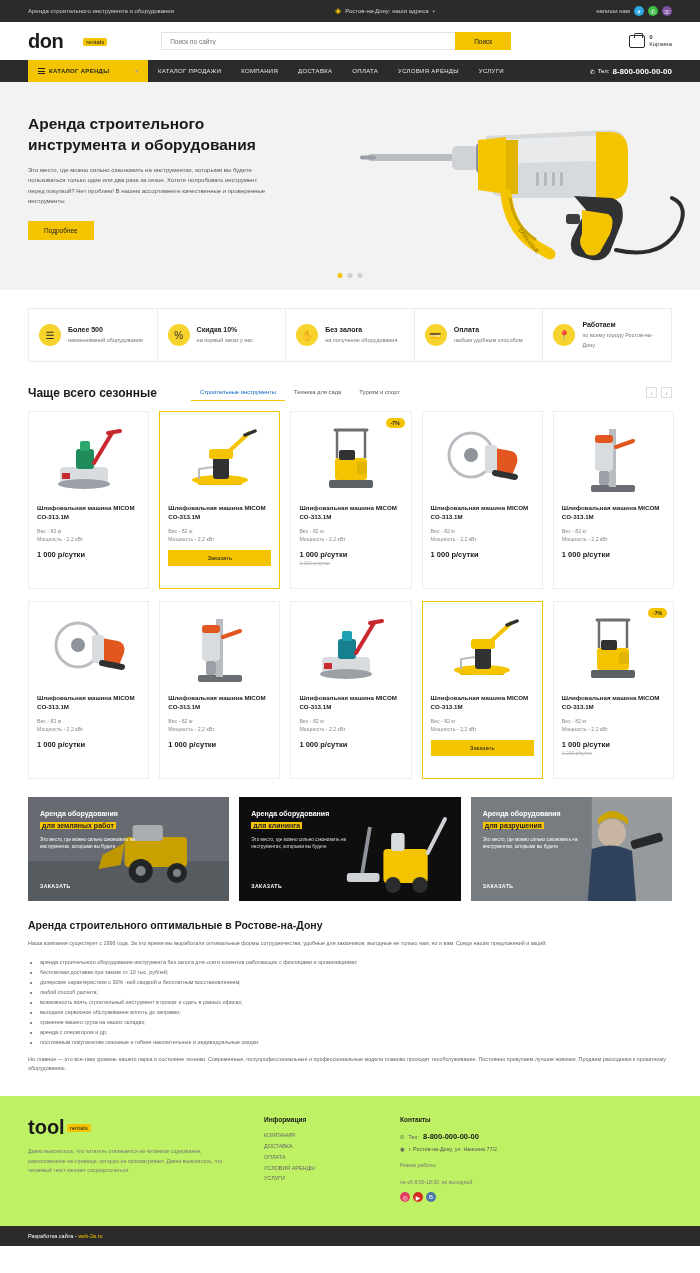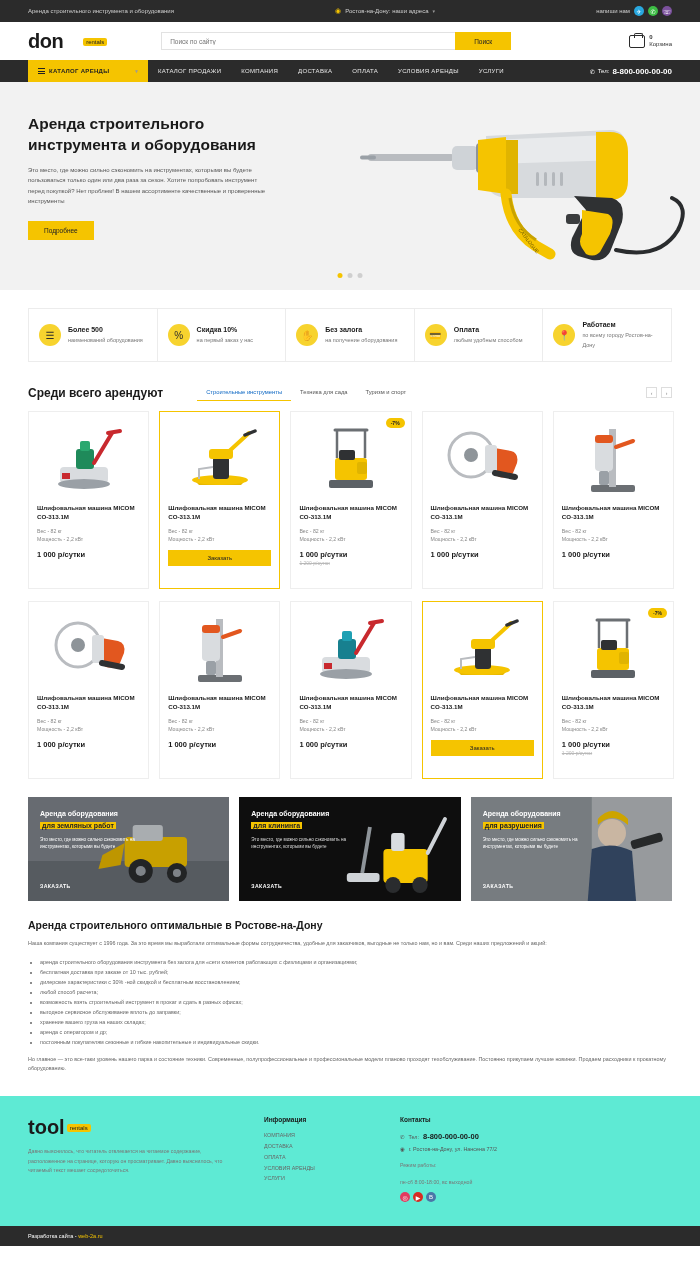--- a/index.html
+++ b/index.html
@@ -208,21 +208,21 @@
 
   
   .seo { margin: 18px 28px 0 28px; }
   .seo h3 { font-size: 10.5px; font-weight: bold; }
   .seo p { font-size: 5.4px; color: #666; line-height: 1.8; margin-top: 8px; }
   .seo ul { margin-top: 8px; padding-left: 12px; }
   .seo li { font-size: 5.4px; color: #666; line-height: 1.85; }
 
   
   .footer {
-    margin-top: 22px; background: #5eead4; padding: 20px 31px 24px 28px;
+    margin-top: 22px; background: #bef264; padding: 20px 31px 24px 28px;
     display: flex; gap: 26px;
   }
   .footer .fcol1 { width: 210px; }
   .flogo { display: flex; align-items: baseline; gap: 2px; font-size: 20px; font-weight: bold; }
   .flogo .badge {
     background: #f5c400; color: #222; font-size: 6px; font-weight: normal;
     padding: 1px 3px; border-radius: 2px; position: relative; top: -4px;
   }
   .footer .ftext { font-size: 5.2px; color: #777; line-height: 1.8; margin-top: 8px; }
   .fhead { font-size: 6.5px; font-weight: bold; margin-bottom: 7px; }
@@ -364,21 +364,21 @@
       <span>любым удобным способом</span></div>
   </div>
   <div class="feat">
     <div class="fic">📍</div>
     <div class="ft"><b>Работаем</b>
       <span>по всему городу Ростов-на-Дону</span></div>
   </div>
 </div>
 
 <div class="sec-head">
-  <h2>Среди всего арендуют</h2>
+  <h2>Чаще всего сезонные</h2>
   <div class="tabs">
     <div class="tab on">Строительные инструменты</div>
     <div class="tab">Техника для сада</div>
     <div class="tab">Туризм и спорт</div>
   </div>
   <div class="arrows">
     <i>‹</i>
     <i>›</i>
   </div>
 </div>

